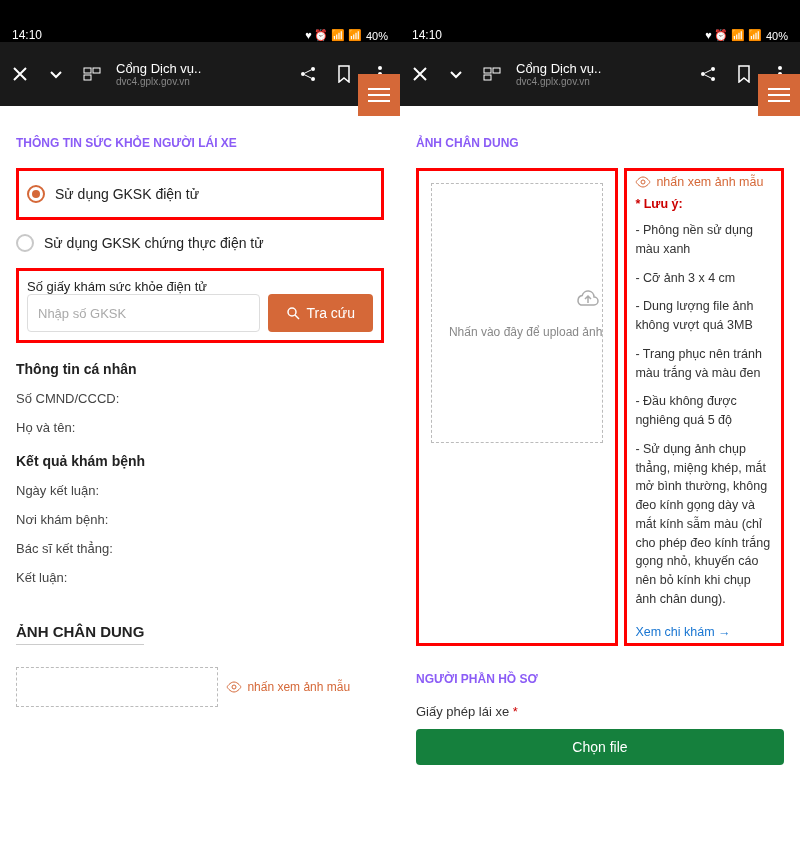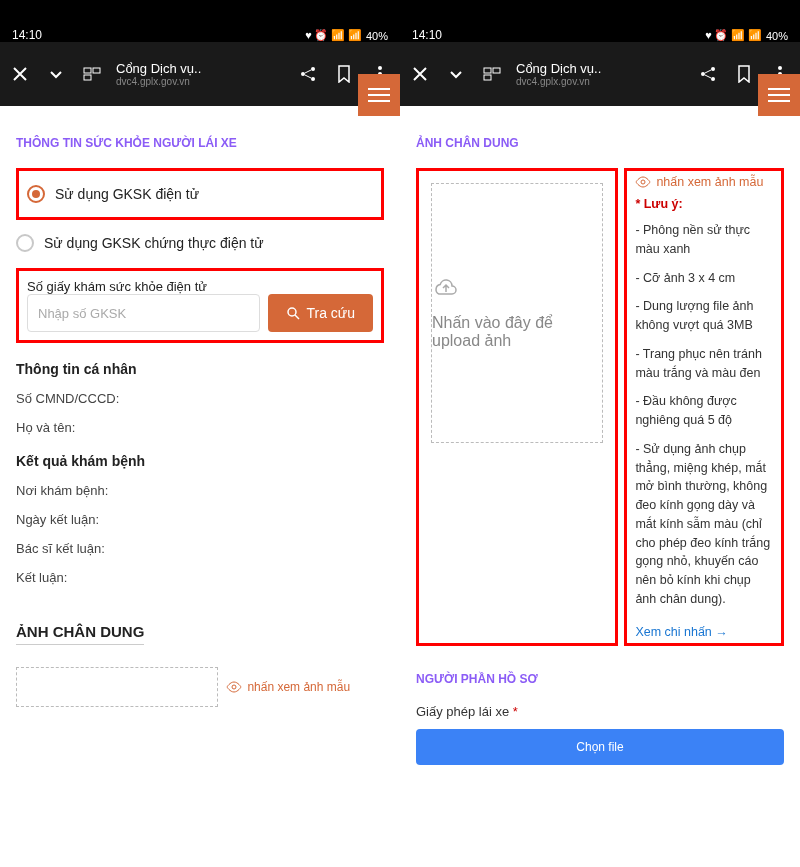--- a/index.html
+++ b/index.html
@@ -23,33 +23,33 @@
 .radio.sel{border-color:#d56838;display:flex;align-items:center;justify-content:center}
 .radio.sel::after{content:"";width:8px;height:8px;background:#d56838;border-radius:50%}
 .radio-label{font-size:14px;color:#222}
 .field-label{font-size:13px;color:#222;margin-bottom:0}
 .input-row{display:flex;gap:8px}
 .text-input{flex:1;height:38px;border:1px solid #ddd;border-radius:4px;padding:0 10px;font-size:13px}
 .text-input::placeholder{color:#aaa}
 .lookup-btn{background:#d56838;color:#fff;border:none;border-radius:4px;padding:0 18px;font-size:14px;display:flex;align-items:center;gap:6px;height:38px}
 .subhead{font-size:14px;font-weight:bold;color:#222;margin:18px 0 10px}
 .kv{font-size:13px;color:#444;margin:14px 0}
-.upload-box{border:1px dashed #bbb;height:260px;display:flex;flex-direction:column;align-items:flex-start;justify-content:center;gap:16px;color:#888;font-size:16px;margin:4px}
+.upload-box{border:1px dashed #bbb;height:260px;display:flex;flex-direction:column;align-items:flex-end;justify-content:center;gap:16px;color:#888;font-size:12px;margin:4px}
 .upload-box svg{fill:#aaa}
 .notes-box{font-size:12.5px;color:#333;padding:4px 8px}
 .notes-box .eye{color:#d56838;display:flex;align-items:center;gap:5px;margin-bottom:8px}
 .notes-box .warn{color:#c00;font-weight:bold;margin:6px 0}
 .notes-box .note-item{margin:10px 0;line-height:1.5}
 .notes-box .detail{color:#1976d2;margin-top:6px;display:inline-block}
 .two-col{display:flex;gap:6px}
 .two-col>div:first-child{flex:0 0 55%}
 .two-col>div:last-child{flex:1}
 .doc-label{font-size:13px;color:#333;margin:14px 0 10px}
 .doc-label .req{color:#c00}
-.choose-file{background:#3b82f6;color:#fff;width:100%;height:36px;border:none;border-radius:4px;font-size:12px}
+.choose-file{background:#15803d;color:#fff;width:100%;height:36px;border:none;border-radius:4px;font-size:14px}
 .partial-upload{border:1px dashed #bbb;height:40px;margin-top:8px}
 .eye-line{color:#d56838;font-size:12px;display:flex;align-items:center;gap:5px;margin-top:8px}
 .icon-btn{display:flex;align-items:center;justify-content:center;width:24px;height:24px}
 </style>
 </head>
 <body>
 
 <div class="panel">
   <div class="status-bar">
     <span>14:10</span>
@@ -131,23 +131,23 @@
           <span>Tra cứu</span>
         </button>
       </div>
     </div>
 
     <div class="subhead">Thông tin cá nhân</div>
     <div class="kv">Số CMND/CCCD:</div>
     <div class="kv">Họ và tên:</div>
 
     <div class="subhead">Kết quả khám bệnh</div>
+    <div class="kv">Ngày kết luận:</div>
     <div class="kv">Nơi khám bệnh:</div>
-    <div class="kv">Ngày kết luận:</div>
-    <div class="kv">Bác sĩ kết luận:</div>
+    <div class="kv">Bác sĩ kết thẳng:</div>
     <div class="kv">Kết luận:</div>
 
     <div class="sec-title2">ẢNH CHÂN DUNG</div>
     <div style="display:flex;gap:8px">
       <div class="partial-upload" style="flex:0 0 55%"></div>
       <div class="eye-line">
         <svg width="16" height="12" viewBox="0 0 16 12">
             <path d="M8 1C4 1 1 6 1 6s3 5 7 5 7-5 7-5-3-5-7-5z" stroke="#d56838" fill="none"></path>
             <circle cx="8" cy="6" r="2" stroke="#d56838" fill="none"></circle>
           </svg>
@@ -226,27 +226,27 @@
       </div>
       <div class="redbox notes-box">
         <div class="eye">
           <svg width="16" height="12" viewBox="0 0 16 12">
               <path d="M8 1C4 1 1 6 1 6s3 5 7 5 7-5 7-5-3-5-7-5z" stroke="#d56838" fill="none"></path>
               <circle cx="8" cy="6" r="2" stroke="#d56838" fill="none"></circle>
             </svg>
           <span>nhấn xem ảnh mẫu</span>
         </div>
         <div class="warn">* Lưu ý:</div>
-        <div class="note-item">- Phông nền sử thực màu xanh</div>
+        <div class="note-item">- Phông nền sử dụng màu xanh</div>
         <div class="note-item">- Cỡ ảnh 3 x 4 cm</div>
         <div class="note-item">- Dung lượng file ảnh không vượt quá 3MB</div>
         <div class="note-item">- Trang phục nên tránh màu trắng và màu đen</div>
         <div class="note-item">- Đầu không được nghiêng quá 5 độ</div>
         <div class="note-item">- Sử dụng ảnh chụp thẳng, miệng khép, mắt mở bình thường, không đeo kính gọng dày và mắt kính sẫm màu (chỉ cho phép đeo kính trắng gọng nhỏ, khuyến cáo nên bỏ kính khi chụp ảnh chân dung).</div>
-        <a class="detail">Xem chi nhấn →</a>
+        <a class="detail">Xem chi khám →</a>
       </div>
     </div>
 
     <div class="sec-title" style="margin-top:18px">NGƯỜI PHẦN HỒ SƠ</div>
     <div class="doc-label"><span>Giấy phép lái xe</span> <span class="req">*</span></div>
     <button class="choose-file">Chọn file</button>
   </div>
 </div>
 
 </body></html>

